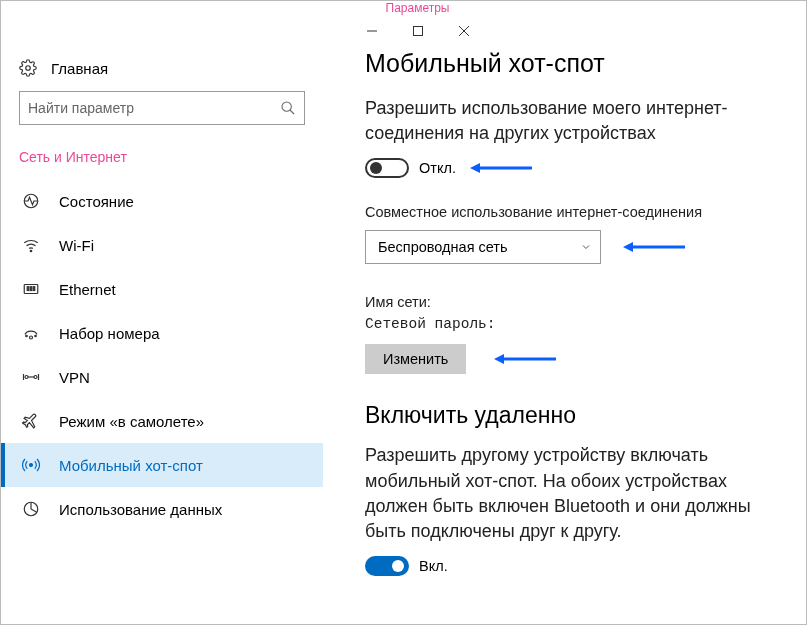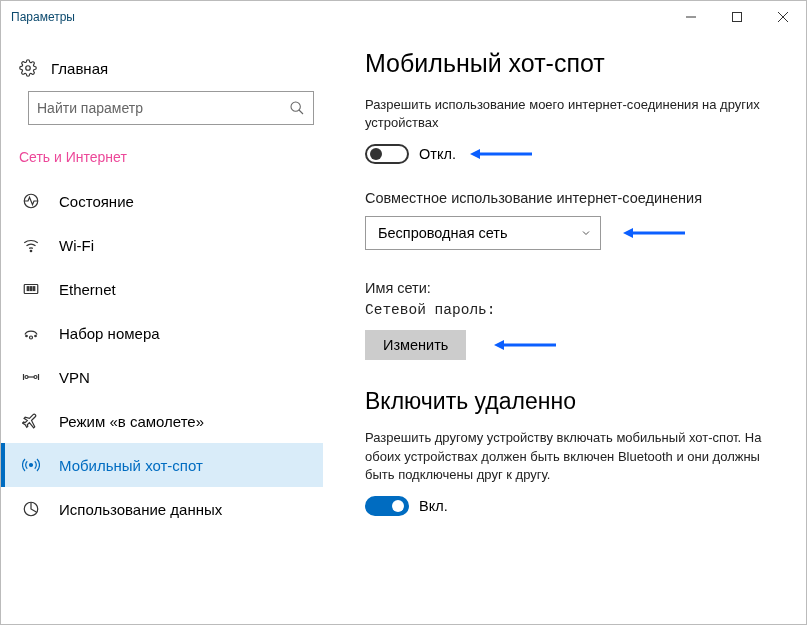--- a/index.html
+++ b/index.html
@@ -10,23 +10,24 @@
     font-size: 14px;
     width: 807px;
     height: 625px;
     overflow: hidden;
     border: 1px solid #bbb;
   }
   .titlebar {
     height: 32px;
     display: flex;
     align-items: center;
-    padding: 0 0 0 10px;
+    padding: 0 0 0 28px;
     font-size: 12px;
-    color: #0c4a6e;
+    color: #ec4899;
+    flex-direction: column;
   }
   .titlebar .title { flex: 1; }
   .titlebar .win-controls { display: flex; }
   .titlebar .win-btn {
     width: 46px;
     height: 32px;
     display: flex;
     align-items: center;
     justify-content: center;
     color: #333;
@@ -51,21 +52,20 @@
   }
   .searchbox {
     width: 100%;
     height: 34px;
     border: 1px solid #999;
     display: flex;
     align-items: center;
     padding: 0 8px;
     font-size: 14px;
     color: #666;
-    margin-left: 9px;
   }
   .searchbox .ph { flex: 1; }
   .section-label {
     padding: 6px 18px 14px 18px;
     color: #ec4899;
     font-size: 14px;
   }
   .nav-item {
     display: flex;
     align-items: center;
@@ -95,21 +95,21 @@
   .main {
     flex: 1;
     padding: 16px 26px 0 42px;
   }
   h1 {
     font-size: 25px;
     font-weight: 400;
     margin-bottom: 18px;
   }
   .desc {
-    font-size: 13px;
+    font-size: 18px;
     color: #222;
     line-height: 1.4;
     margin-bottom: 12px;
   }
   .row-with-arrow {
     display: flex;
     align-items: center;
     margin-bottom: 26px;
   }
   .toggle {

